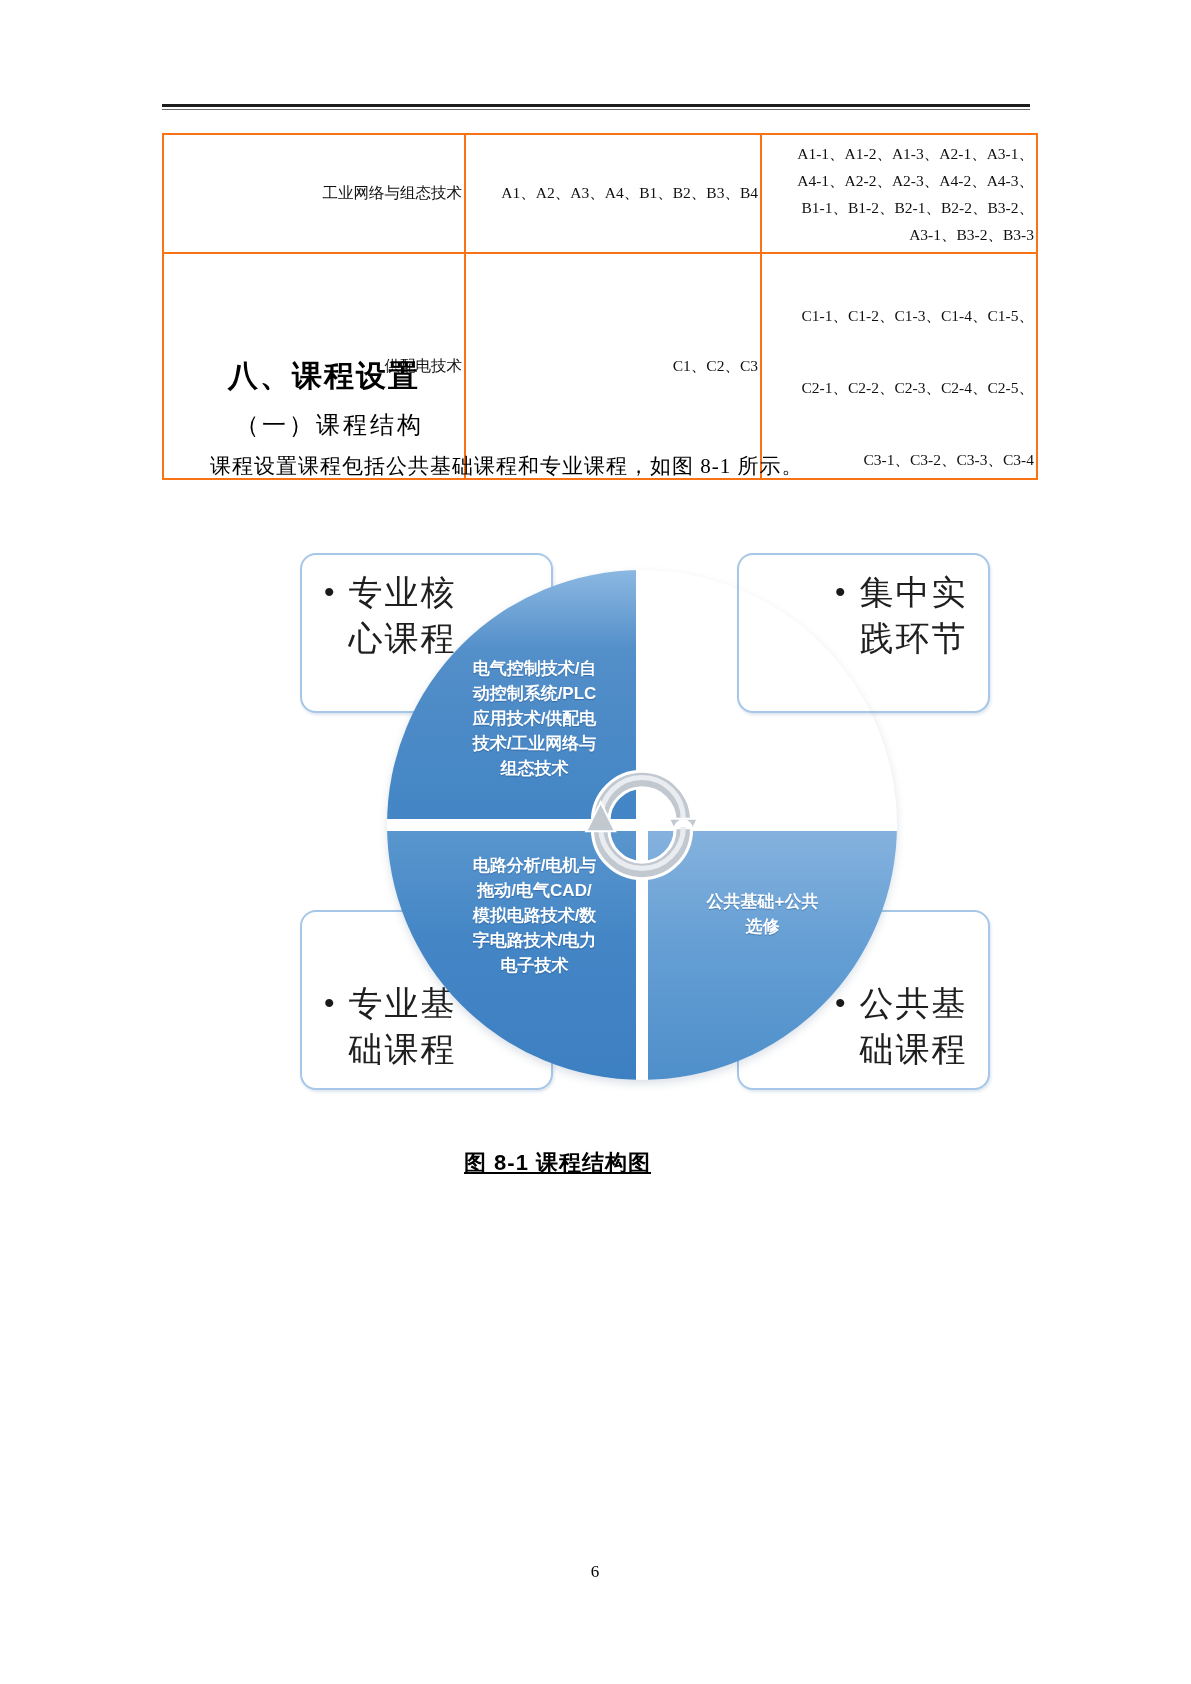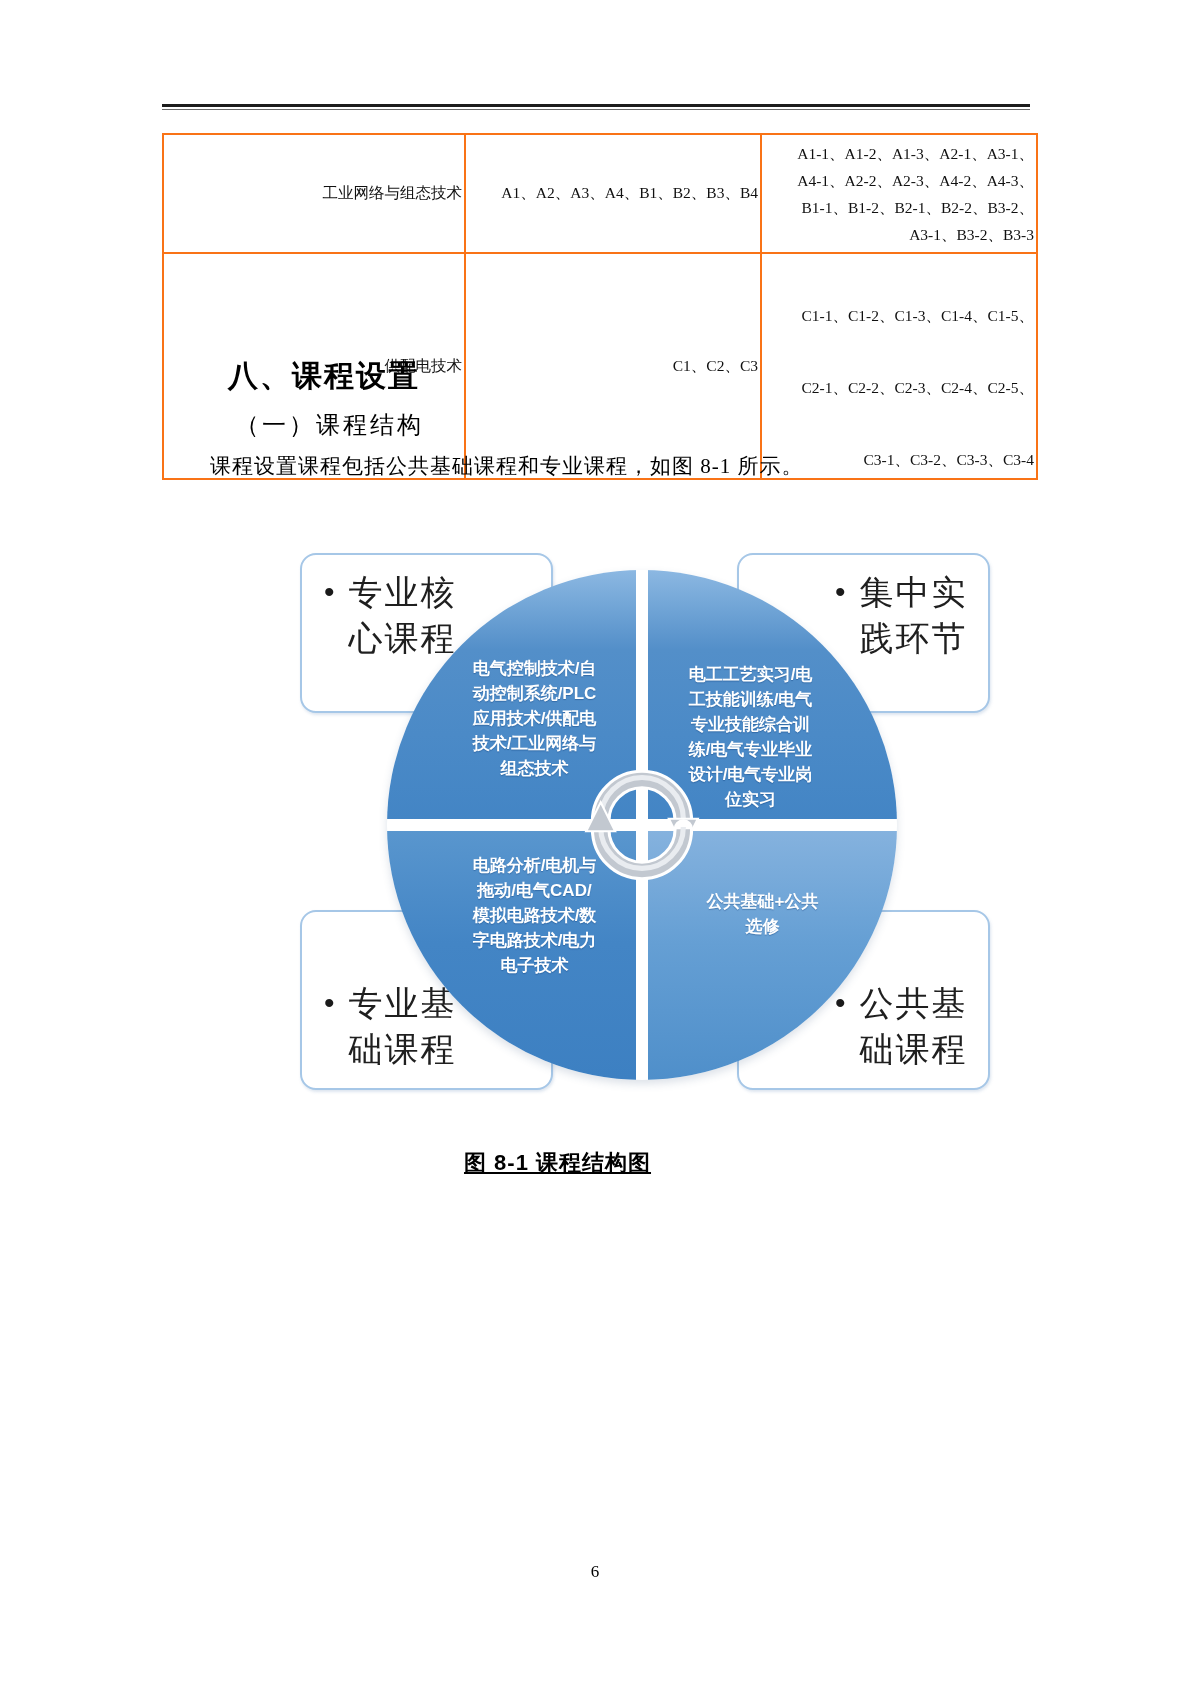--- a/index.html
+++ b/index.html
@@ -162,30 +162,20 @@
     <div class="circle">
       <div class="quad quad-tl">
         <div class="quad-text qt-tl">
           <span class="quad-line">电气控制技术/自</span>
           <span class="quad-line">动控制系统/PLC</span>
           <span class="quad-line">应用技术/供配电</span>
           <span class="quad-line">技术/工业网络与</span>
           <span class="quad-line">组态技术</span>
         </div>
       </div>
-      <div class="quad quad-tr">
-        <div class="quad-text qt-tr">
-          <span class="quad-line">电工工艺实习/电</span>
-          <span class="quad-line">工技能训练/电气</span>
-          <span class="quad-line">专业技能综合训</span>
-          <span class="quad-line">练/电气专业毕业</span>
-          <span class="quad-line">设计/电气专业岗</span>
-          <span class="quad-line">位实习</span>
-        </div>
-      </div>
       <div class="quad quad-bl">
         <div class="quad-text qt-bl">
           <span class="quad-line">电路分析/电机与</span>
           <span class="quad-line">拖动/电气CAD/</span>
           <span class="quad-line">模拟电路技术/数</span>
           <span class="quad-line">字电路技术/电力</span>
           <span class="quad-line">电子技术</span>
         </div>
       </div>
       <div class="quad quad-br">

